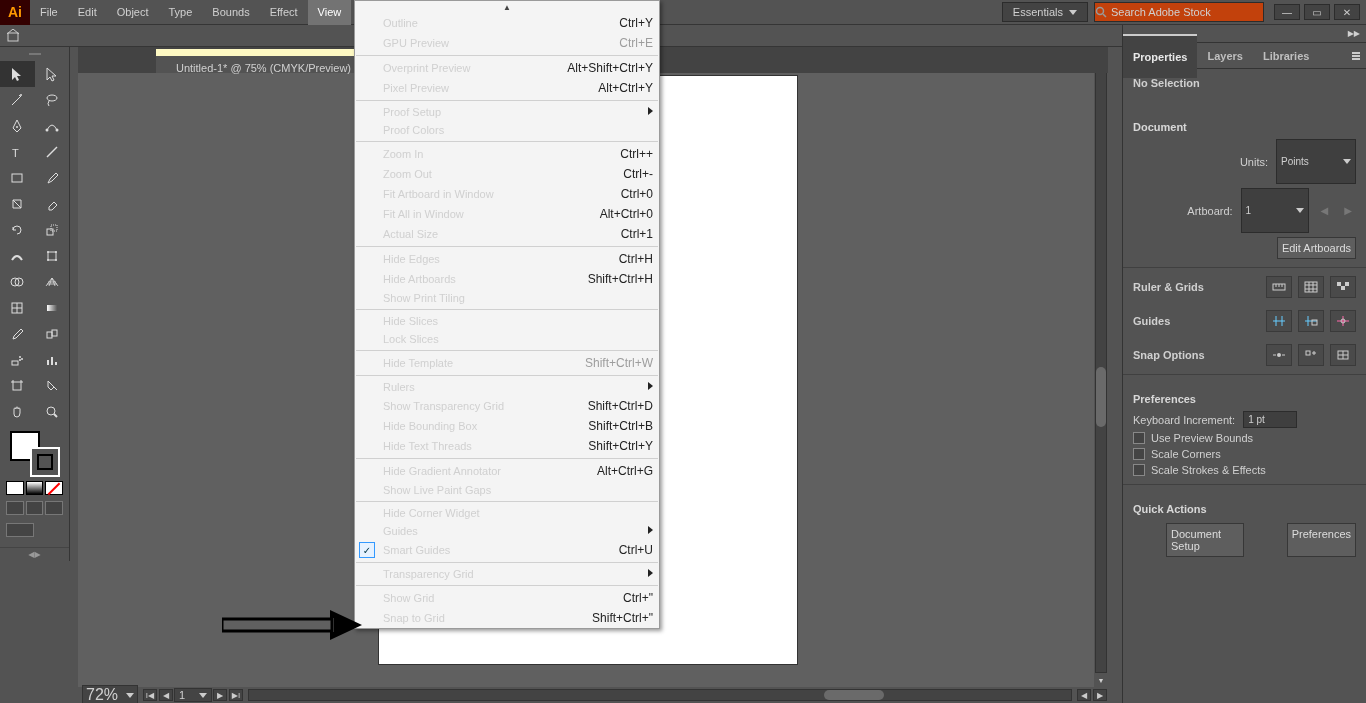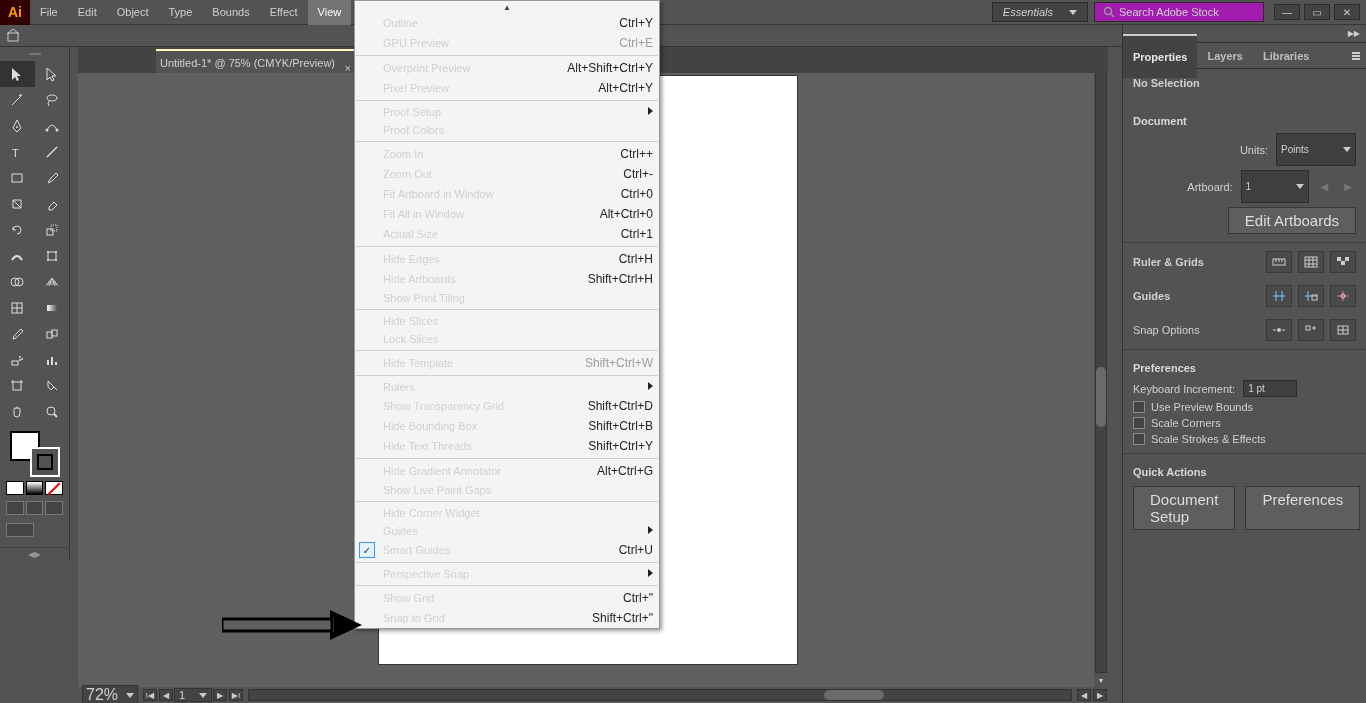--- a/index.html
+++ b/index.html
@@ -5,33 +5,33 @@
   * { margin: 0; padding: 0; box-sizing: border-box; font-family: Arial, sans-serif; font-size: 11px; color: #d0d0d0; -webkit-font-smoothing: none; user-select: none; }
   html, body { width: 1366px; height: 703px; background: #535353; overflow: hidden; }
 
   
   .menubar { height: 25px; background: #535353; display: flex; align-items: center; border-bottom: 1px solid #353535; }
   .ai-logo { width: 30px; height: 25px; display:flex; align-items:center; justify-content:center; background:#330000; }
   .ai-logo-txt { color:#ff9a00; font-weight:bold; font-size:14px; }
   .menubar-item { padding: 0 10px; line-height:25px; cursor:default; }
   .menubar-item.active { background: #737373; color:#fff; }
   .menubar-right { margin-left:auto; display:flex; align-items:center; gap:6px; padding-right:6px; }
-  .workspace-btn { background:#434343; border:1px solid #2c2c2c; padding:3px 10px; display:flex; align-items:center; gap:16px;font-style:italic; }
-  .search-stock { background:#a21caf; border:1px solid #2c2c2c; width:170px; height:20px; display:flex; align-items:center; gap:4px; padding:0 8px; color:#999; }
+  .workspace-btn { background:#434343; border:1px solid #2c2c2c; padding:3px 10px; display:flex; align-items:center; gap:6px; }
+  .search-stock { background:#c2410c; border:1px solid #2c2c2c; width:170px; height:20px; display:flex; align-items:center; gap:4px; padding:0 0; color:#999; }
   .winctrl { display:flex; gap:0; }
   .winbtn { width:26px; height:16px; background:#434343; border:1px solid #2c2c2c; display:flex; align-items:center; justify-content:center; margin-left:4px;}
   .winbtn span{font-size:10px;color:#ccc;}
 
   
   .appctrl { height:22px; background:#535353; display:flex; align-items:center; padding:0 6px; border-bottom:1px solid #353535;}
   .appctrl svg{display:block;}
 
   
   .tabbar { height:26px; background:#434343; display:flex; align-items:flex-end; padding-left:78px; }
-  .doctab { background:#535353; border-top:2px solid #fef9c3; border-right:1px solid #2e2e2e; padding:0 22px 0 4px; height:24px; line-height:24px; position:relative; color:#ccc;}
+  .doctab { background:#535353; border-top:7px solid #fef9c3; border-right:1px solid #2e2e2e; padding:0 22px 0 20px; height:24px; line-height:24px; position:relative; color:#ccc;}
   .doctab .x{ position:absolute; right:6px; top:5px; font-size:11px; color:#ccc;}
   .doctab.active{ background:#606060;}
   
   
   .tools { position:absolute; top:47px; left:0; width:70px; background:#535353; border-right:1px solid #353535; padding-top:6px;}
   .tools-grip{ height:8px; display:flex; justify-content:center; gap:2px;}
   .tools-grip i{display:block;width:12px;height:2px;background:#777;}
   .tool-row{ display:flex; }
   .tool{ width:35px; height:26px; display:flex; align-items:center; justify-content:center; position:relative;}
   .tool svg{display:block;}
@@ -83,25 +83,25 @@
   .tut-arrow{ position:absolute; top:610px; left:222px; z-index:600;}
 
   
   .rightcol{ position:absolute; top:25px; right:0; bottom:0; width:244px; background:#535353; border-left:1px solid #333;}
   .rightcol .collapse{ height:18px; display:flex; align-items:center; justify-content:flex-end; padding-right:6px; border-bottom:1px solid #333;}
   .panel-tabs{ height:26px; display:flex; align-items:center; border-bottom:1px solid #333; gap:0;}
   .ptab{ padding:8px 10px; line-height:26px; color:#bfbfbf; font-weight:bold; }
   .ptab.active{ background:#434343; border-top:2px solid #ccc; color:#e8e8e8;}
   .panel-body{ padding:8px 10px; }
   .lbl{ color:#d0d0d0; font-size:11px;}
-  .section-head{ font-weight:bold; color:#d8d8d8; margin:12px 0 6px 0;}
+  .section-head{ font-weight:bold; color:#d8d8d8; margin:18px 0 6px 0;}
   .field-row{ display:flex; align-items:center; gap:8px; margin:4px 0; justify-content:flex-end;}
-  .combo{ background:#3f3f3f; border:1px solid #2c2c2c; padding:10px 4px; display:flex; align-items:center; justify-content:space-between; gap:6px;}
+  .combo{ background:#3f3f3f; border:1px solid #2c2c2c; padding:16px 4px; display:flex; align-items:center; justify-content:space-between; gap:6px;}
   .combo span{font-size:10px;}
-  .btn{ background:#5e5e5e; border:1px solid #373737; padding:4px 16px; color:#ddd; font-size:15px;}
+  .btn{ background:#5e5e5e; border:1px solid #373737; padding:4px 4px; color:#ddd; font-size:11px;margin-left:33px;}
   .icon-row{ display:flex; gap:6px;}
   .iconbtn{ width:26px; height:22px; border:1px solid #3a3a3a; background:#4a4a4a; display:flex; align-items:center; justify-content:center;}
   .divline{ height:1px; background:#404040; margin:8px -10px;}
   .chkrow{display:flex;align-items:center;gap:6px;margin:4px 0;}
   .chk{width:12px;height:12px;border:1px solid #888;background:#444;}
   .txtbox{ background:#3f3f3f; border:1px solid #2c2c2c; padding:2px 4px; width:54px; font-size:10px;}
   .nav-arr{color:#777; font-size:10px; padding:0 4px;}
   .qa-row{display:flex; gap:10px; margin-top:8px;}
 
   .chev{ width:0;height:0;border-left:4px solid transparent;border-right:4px solid transparent;border-top:5px solid #ccc; display:inline-block;}
@@ -512,21 +512,21 @@
       <span>Guides</span>
       <span class="sub"><span class="chev-r"></span></span>
     </div>
     <div class="dd-item">
       <div class="dd-check">✓</div>
       <span>Smart Guides</span>
       <span class="shortcut">Ctrl+U</span>
     </div>
     <div class="dd-sep"></div>
     <div class="dd-item">
-      <span>Perspective Snap</span>
+      <span>Transparency Grid</span>
       <span class="sub"><span class="chev-r"></span></span>
     </div>
     <div class="dd-sep"></div>
     <div class="dd-item">
       <span>Show Grid</span>
       <span class="shortcut">Ctrl+"</span>
     </div>
     <div class="dd-item">
       <span>Snap to Grid</span>
       <span class="shortcut">Shift+Ctrl+"</span>
@@ -667,21 +667,21 @@
             <svg width="14" height="12">
               <line x1="1" y1="6" x2="13" y2="6" stroke="#f6a"></line>
               <line x1="7" y1="1" x2="7" y2="11" stroke="#f6a"></line>
               <circle cx="7" cy="6" r="2" fill="none" stroke="#ccc"></circle>
             </svg>
           </div>
       </div>
     </div>
     <div style="height:12px"></div>
     <div style="display:flex;align-items:center;justify-content:space-between">
-      <span class="lbl" style="font-weight:normal">Snap Options</span>
+      <span class="lbl" style="font-weight:bold">Snap Options</span>
       <div class="icon-row">
         <div class="iconbtn">
             <svg width="14" height="12">
               <circle cx="7" cy="6" r="2" fill="#ccc"></circle>
               <line x1="1" y1="6" x2="4" y2="6" stroke="#ccc"></line>
               <line x1="10" y1="6" x2="13" y2="6" stroke="#ccc"></line>
             </svg>
           </div>
         <div class="iconbtn">
             <svg width="14" height="12">

